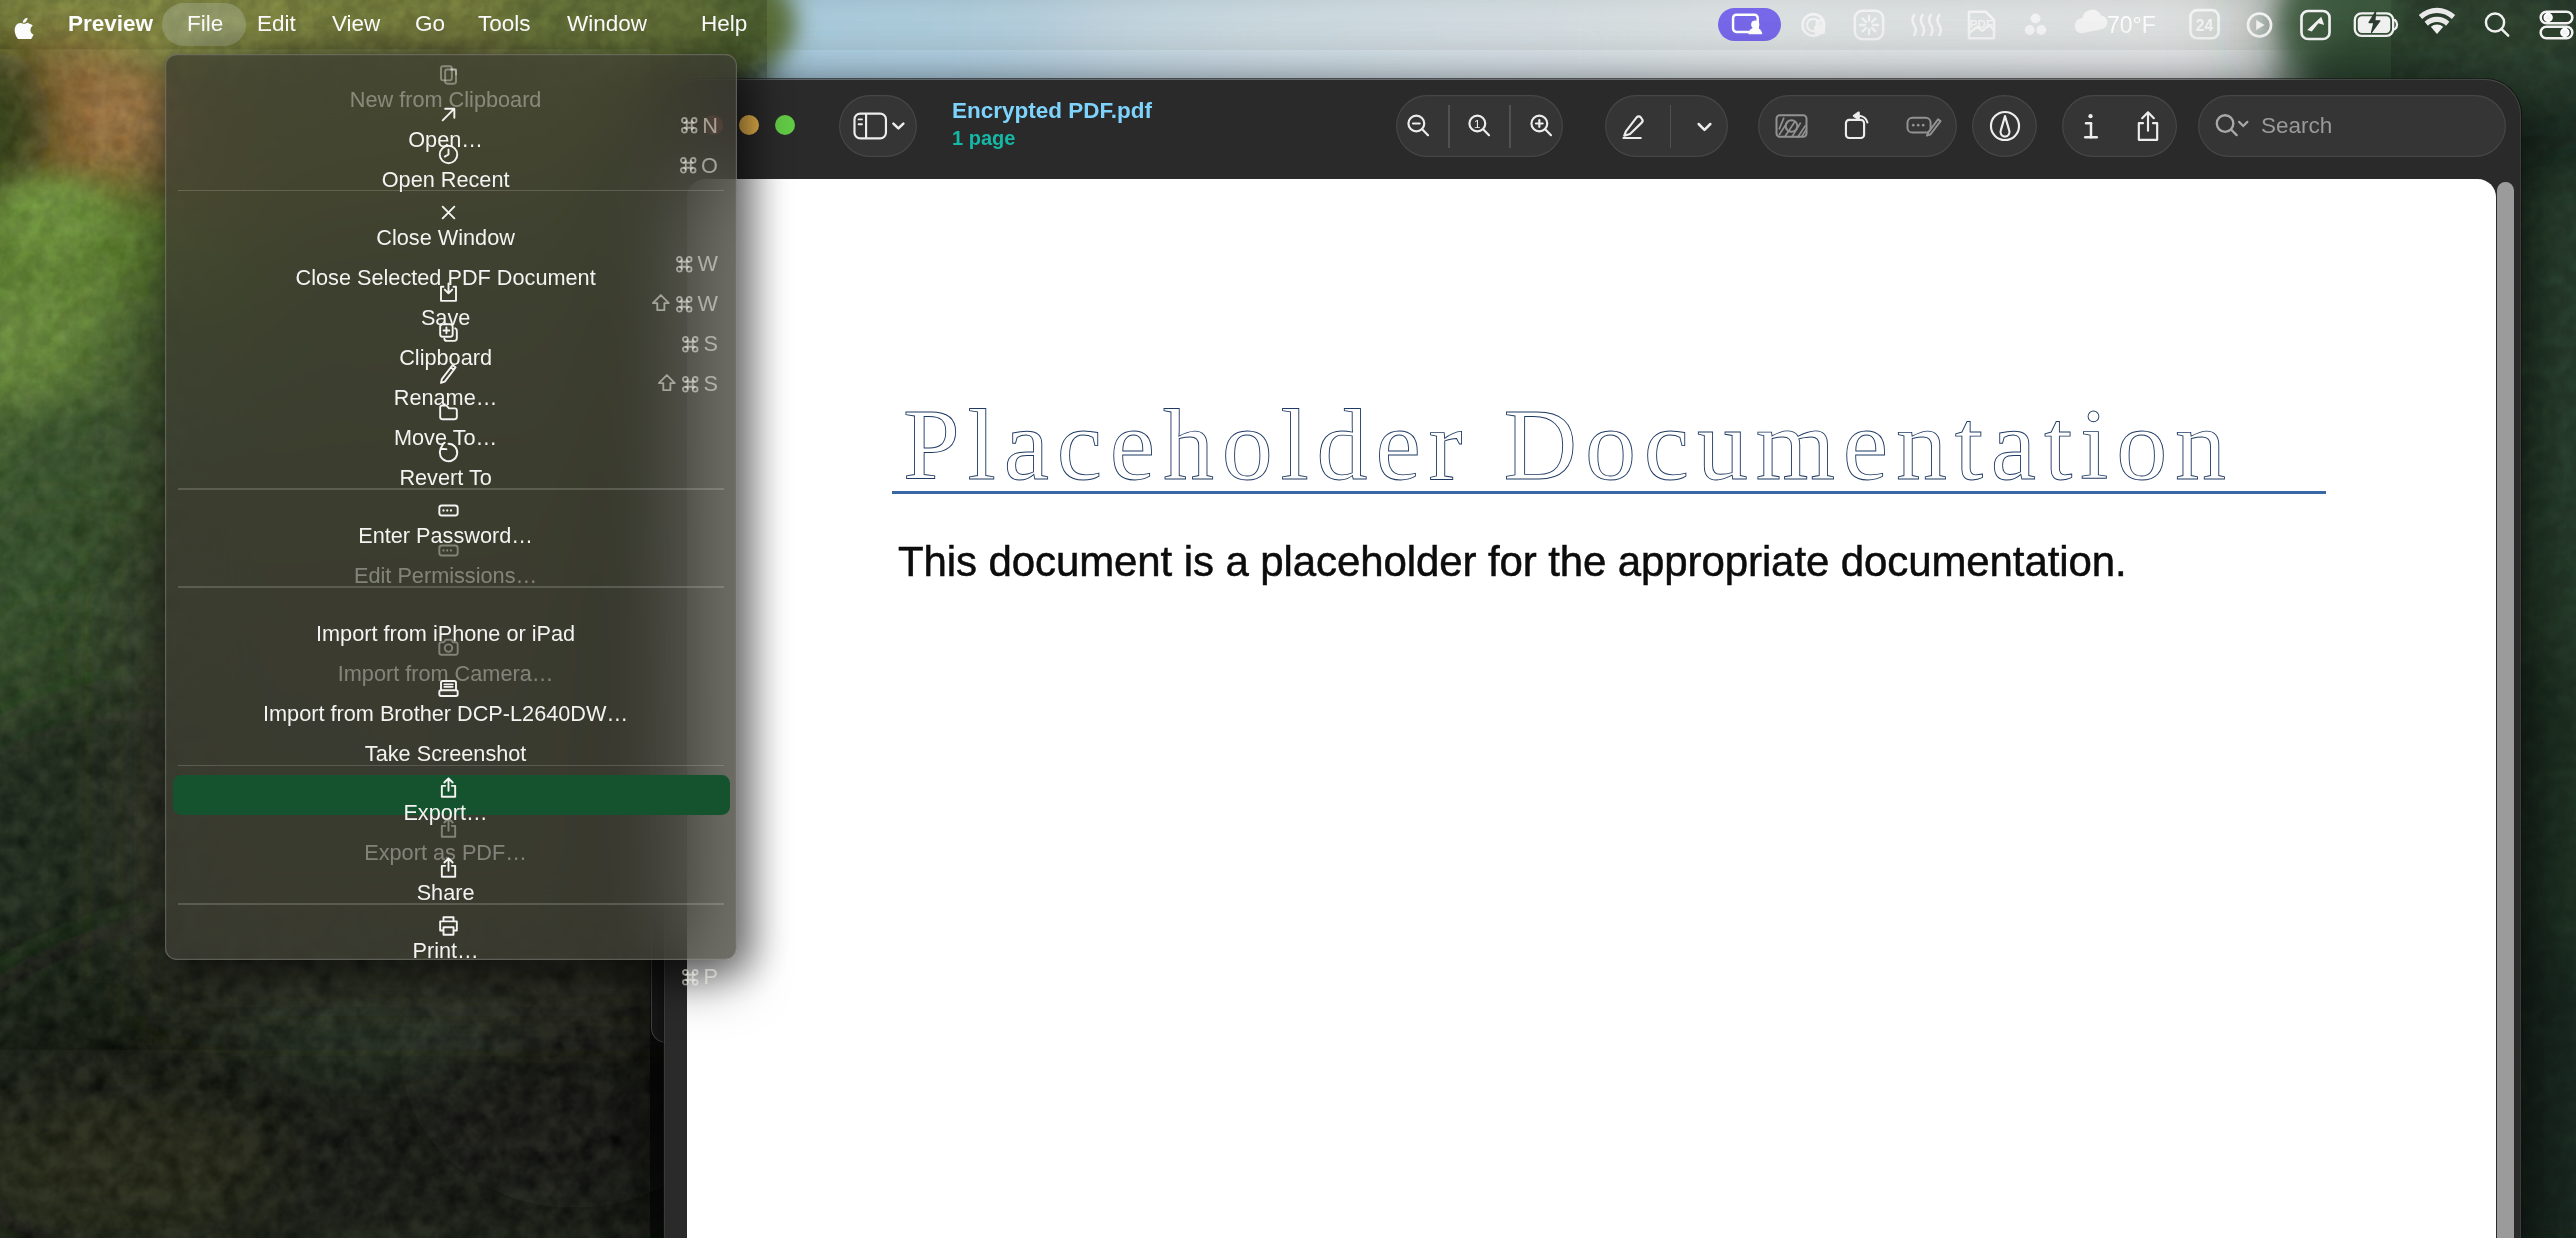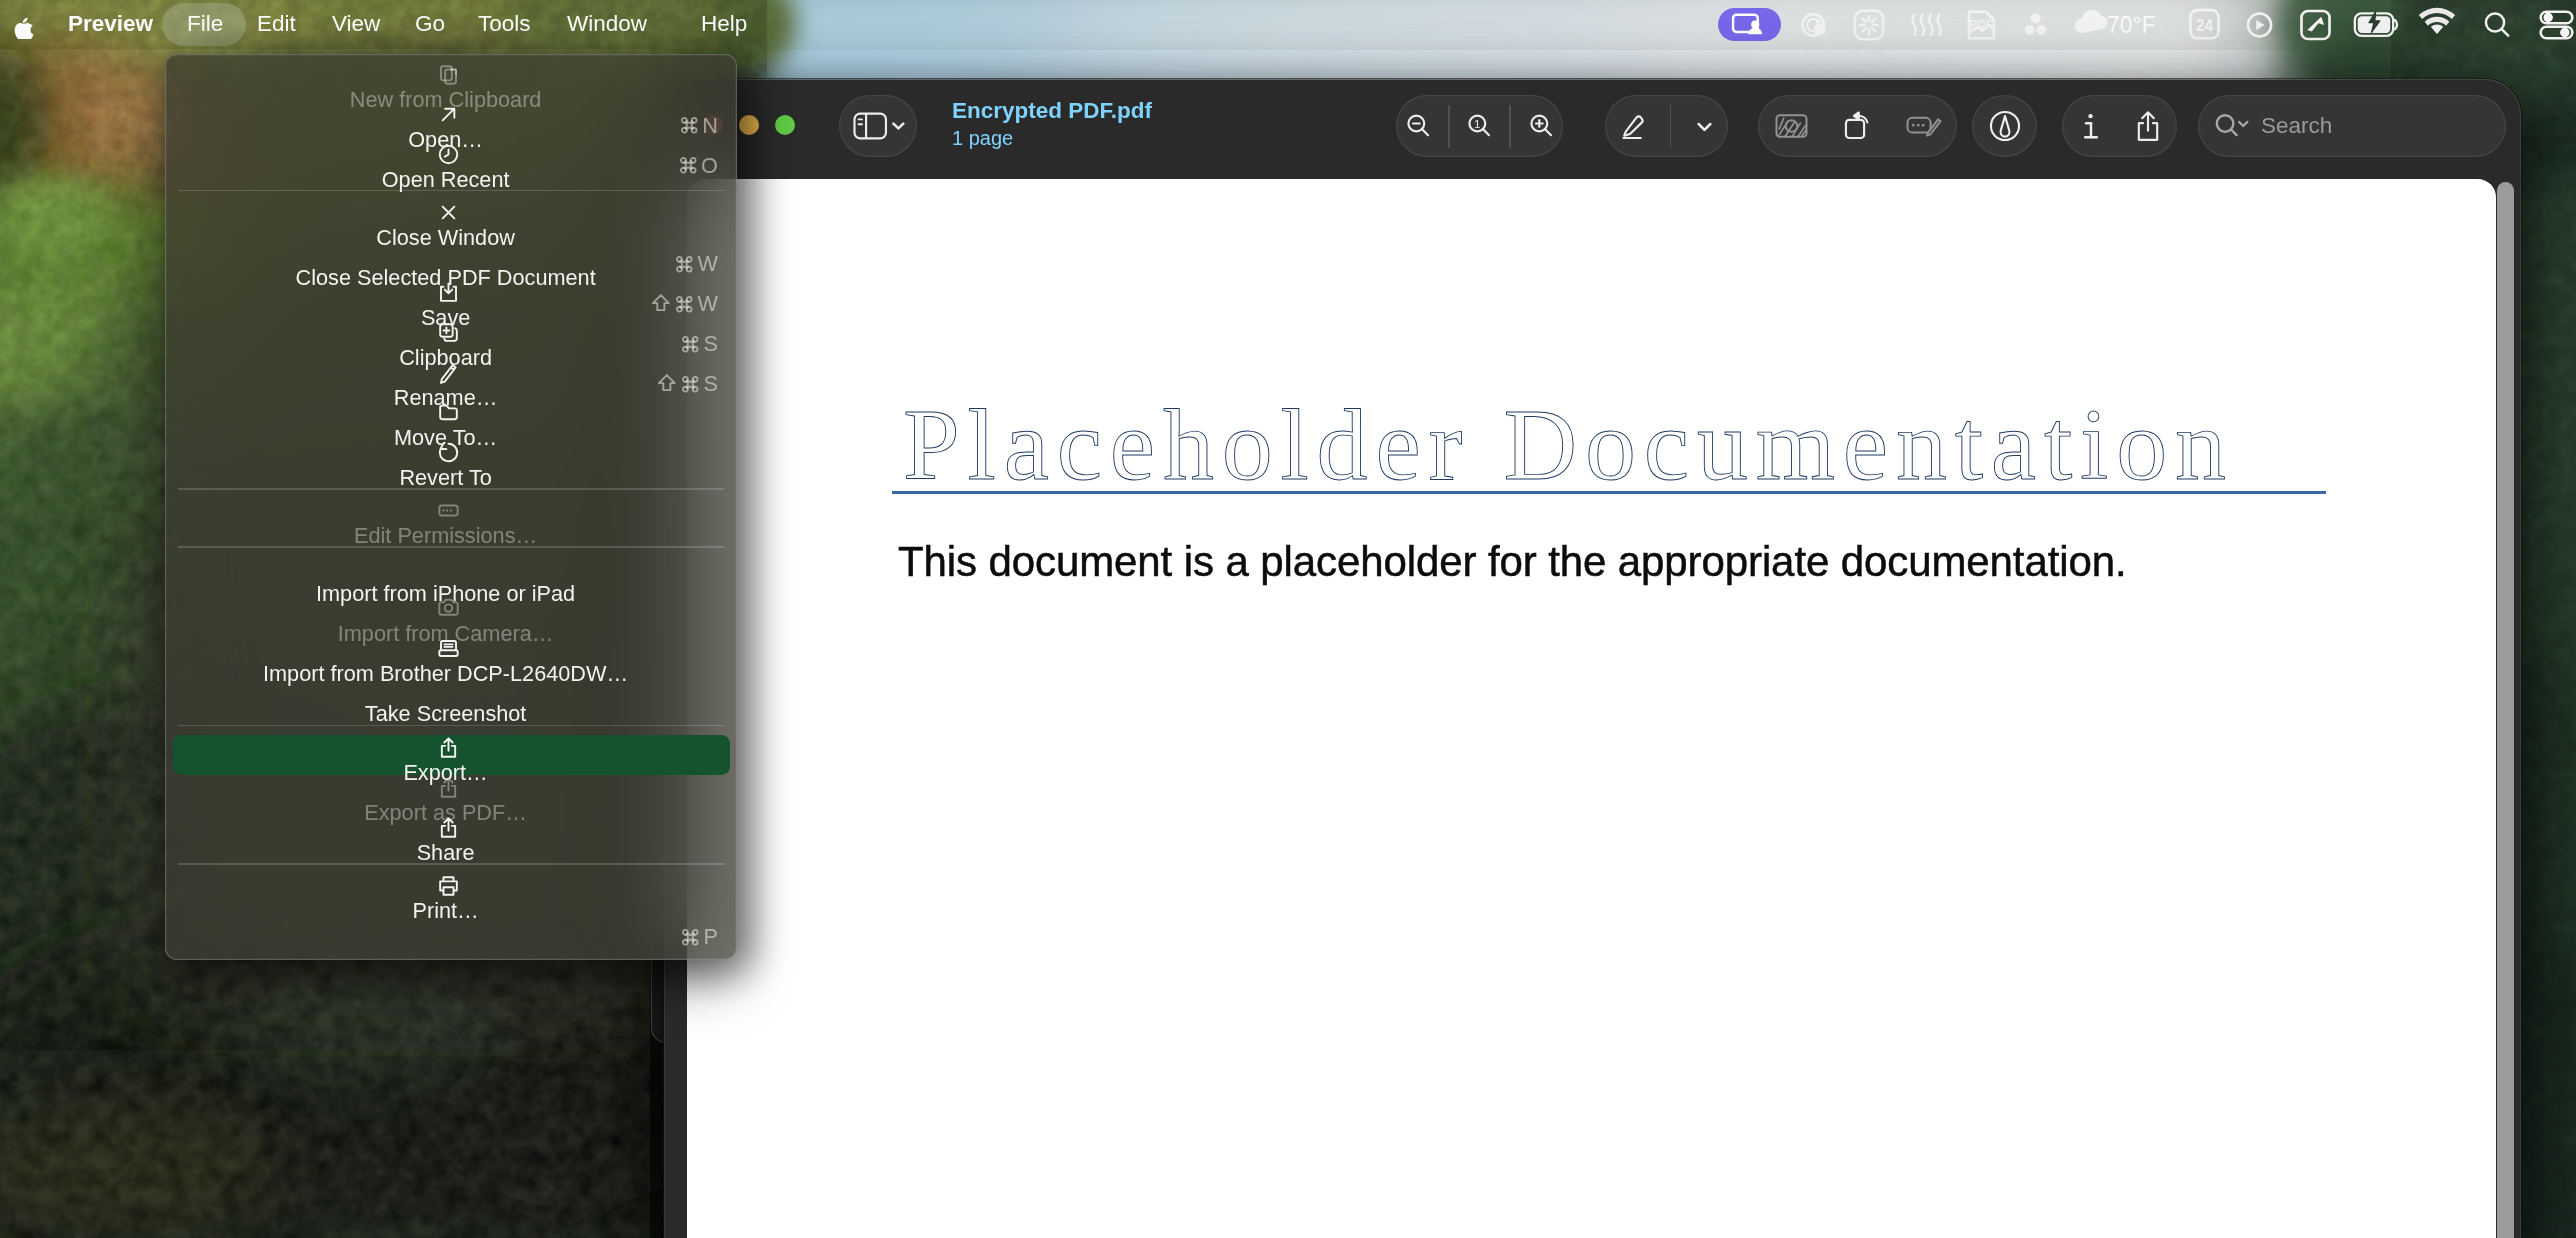--- a/index.html
+++ b/index.html
@@ -27,21 +27,21 @@
        box-shadow:0 0 0 1.2px rgba(255,255,255,0.22), 0 0 0 2.1px rgba(0,0,0,0.6),
                   -25px 21px 67px rgba(0,0,0,0.5), 25px 21px 67px rgba(0,0,0,0.55);}
   #toolbar{left:0;top:0;width:1855px;height:99px;}
   .tl{position:absolute;top:35px;width:20px;height:20px;border-radius:50%;}
   .pill{position:absolute;top:15px;height:62px;border-radius:31px;
         background:rgba(255,255,255,0.055);
         box-shadow:inset 0 0 0 1.2px rgba(255,255,255,0.085);
         display:flex;align-items:center;justify-content:space-around;}
   .psep{width:1.2px;height:43px;background:rgba(255,255,255,0.14);}
   #wtitle{position:absolute;left:287px;top:18.3px;color:#7dd3fc;font-weight:bold;font-size:22.5px;line-height:25px;}
-  #wpages{position:absolute;left:287px;top:47px;color:#7dd3fc;font-size:20px;line-height:23px;}
+  #wpages{position:absolute;left:287px;top:47px;color:#14b8a6;font-size:20px;line-height:23px;font-weight:bold;}
   
   #page{left:21.7px;top:99px;width:1809px;height:1079px;background:#ffffff;
         border-radius:18.3px 18.3px 0 0;}
   #thumb{left:1832px;top:102px;width:16.7px;height:1072px;border-radius:8.3px;background:#9b9b9b;}
   #h1{position:absolute;left:238px;top:314px;color:#ffffff;-webkit-text-stroke:0.9px #1f3a63;
       font-family:"Liberation Serif",serif;font-size:102px;letter-spacing:7.8px;
       line-height:102px;white-space:nowrap;}
   #hrule{position:absolute;left:227px;top:411px;width:1434px;height:2.9px;background:#3a68a6;}
   #body-line{position:absolute;left:233px;top:457px;color:#0c0c0c;-webkit-text-stroke:0.5px #0c0c0c;
       font-size:42px;letter-spacing:-0.1px;line-height:50px;white-space:nowrap;}
@@ -557,20 +557,31 @@
         <svg width="25" height="25" viewBox="0 0 30 30" fill="none" stroke="currentColor" stroke-width="2.3" stroke-linecap="round" stroke-linejoin="round">
           <path d="M15 4.5 a10.5 10.5 0 1 1 -9.5 6 M9 4 l-3.5 6.5 7 .5"></path>
         </svg>
       </span>
       <span class="lbl">Revert To</span>
       <svg class="chev" width="15" height="21.7" viewBox="0 0 18 26" fill="none" stroke="currentColor" stroke-width="3.4" stroke-linecap="round" stroke-linejoin="round">
         <path d="M5 5 l9 8 -9 8"></path>
       </svg>
     </div>
     <div class="sep"></div>
+    <div class="mi">
+      <span class="ic">
+        <svg width="25" height="25" viewBox="0 0 30 30" fill="none" stroke="currentColor" stroke-width="2.3" stroke-linecap="round" stroke-linejoin="round">
+          <rect x="4" y="9" width="22" height="12" rx="3"></rect>
+          <circle cx="9" cy="15" r="1.4" fill="currentColor" stroke="none"></circle>
+          <circle cx="13.5" cy="15" r="1.4" fill="currentColor" stroke="none"></circle>
+          <circle cx="18" cy="15" r="1.4" fill="currentColor" stroke="none"></circle>
+        </svg>
+      </span>
+      <span class="lbl">Enter Password…</span>
+    </div>
     <div class="mi dis">
       <span class="ic">
         <svg width="25" height="25" viewBox="0 0 30 30" fill="none" stroke="currentColor" stroke-width="2.3" stroke-linecap="round" stroke-linejoin="round">
           <rect x="4" y="9" width="22" height="12" rx="3"></rect>
           <circle cx="9" cy="15" r="1.4" fill="currentColor" stroke="none"></circle>
           <circle cx="13.5" cy="15" r="1.4" fill="currentColor" stroke="none"></circle>
           <circle cx="18" cy="15" r="1.4" fill="currentColor" stroke="none"></circle>
         </svg>
       </span>
       <span class="lbl">Edit Permissions…</span>

